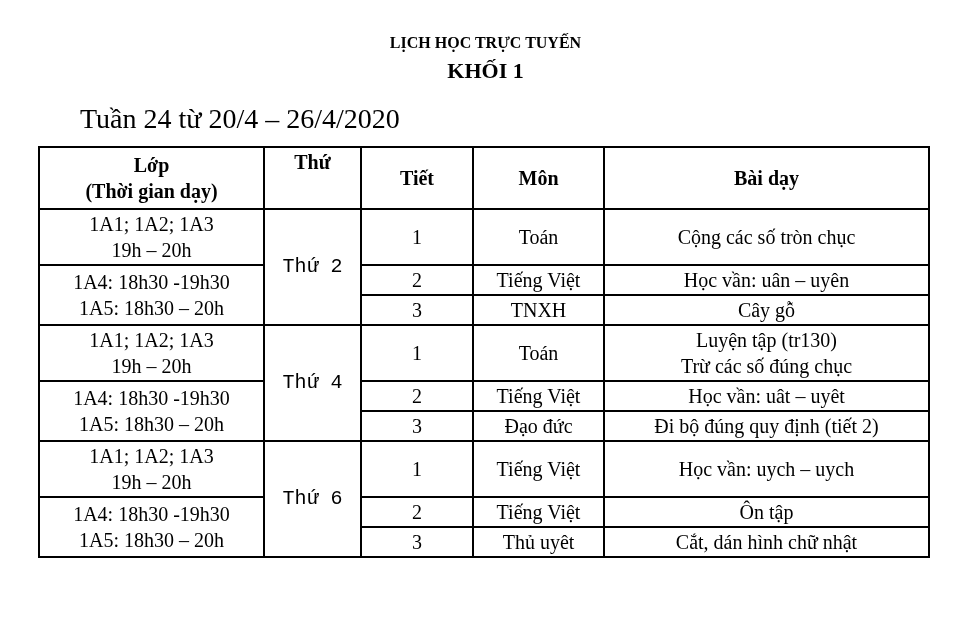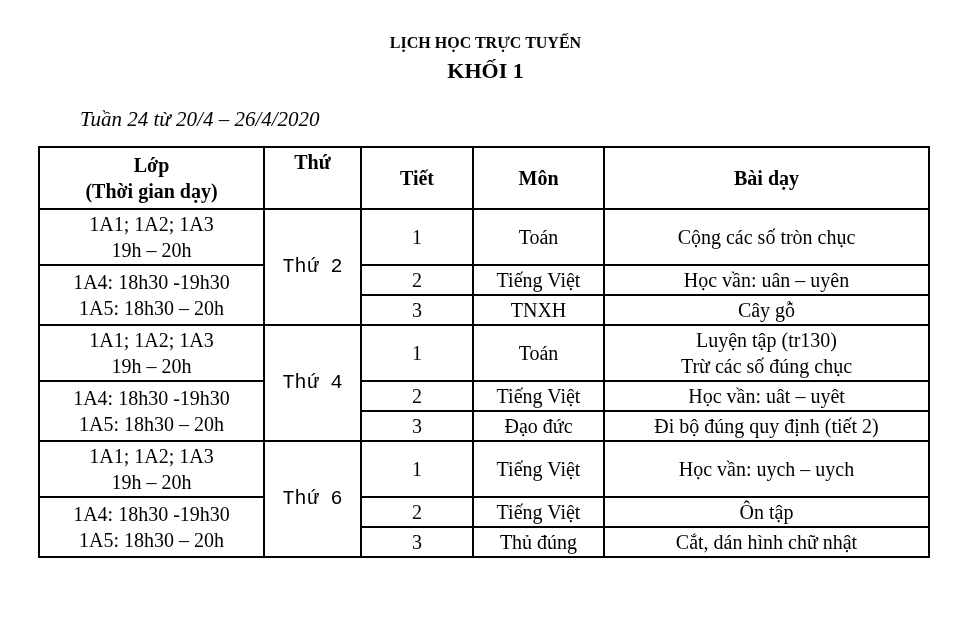--- a/index.html
+++ b/index.html
@@ -25,22 +25,21 @@
   }
   .doc-grade {
     margin-top: 4px;
     text-align: center;
     font-weight: bold;
     font-size: 22px;
     line-height: 24px;
   }
   .week-caption {
     margin: 24px 0 0 80px;
-    font-style: italic;
-    font-size: 21px;
+    font-size: 28px;
     line-height: 24px;
   }
   table.schedule {
     border-collapse: collapse;
     table-layout: fixed;
     margin: 15px 0 0 38px;
     width: 890px;
   }
   .schedule col.c-lop { width: 225px; }
   .schedule col.c-thu { width: 97px; }
@@ -151,19 +150,19 @@
       </tr>
       <tr class="row-b">
         <td rowspan="2">1A4: 18h30 -19h30
 1A5: 18h30 – 20h</td>
         <td>2</td>
         <td>Tiếng Việt</td>
         <td>Ôn tập</td>
       </tr>
       <tr class="row-c">
         <td>3</td>
-        <td>Thủ đúng</td>
+        <td>Thủ uyêt</td>
         <td>Cắt, dán hình chữ nhật</td>
       </tr>
     </tbody>
   </table>
 
 </div>
 
 </body></html>

